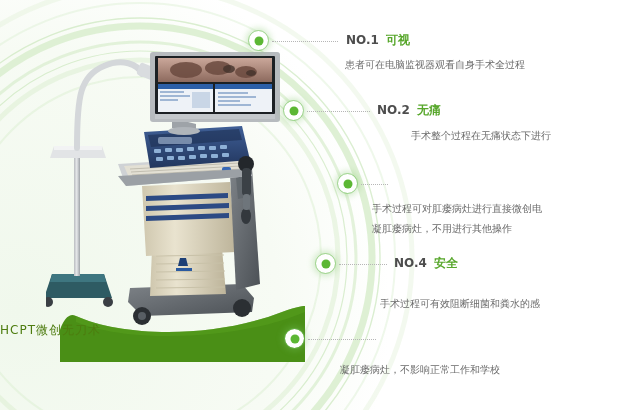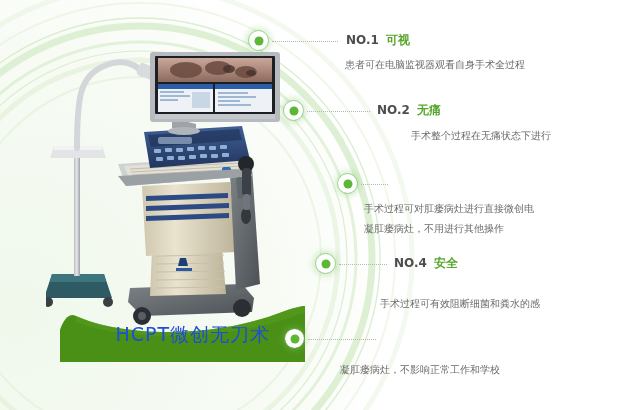--- a/index.html
+++ b/index.html
@@ -32,23 +32,23 @@
   .banner-wrap{
     position:absolute;
     left:60px;top:306px;
     width:245px;height:56px;
   }
   .banner-wrap svg{display:block;width:245px;height:56px;}
   .banner-label{
     position:absolute;
     left:0;top:322px;
     width:270px;
-    text-align:right;
-    font-size:19px;
-    color:#1d4ed8;
+    text-align:left;
+    font-size:12px;
+    color:#4d7c0f;
     letter-spacing:1px;
     font-family:"DejaVu Sans","Liberation Sans",sans-serif;
     white-space:nowrap;
   }
 
   
   .bullet{
     position:absolute;
     width:19px;height:19px;
     border-radius:50%;
@@ -318,21 +318,21 @@
     <span>NO.2</span><span class="kw">无痛</span>
   </div>
   <div class="item-desc" style="left:377px;top:126px;margin-left:34px;">
     <div>手术整个过程在无痛状态下进行</div>
   </div>
 
   <div class="bullet" style="left:338px;top:174px;">
       <i></i>
     </div>
   <div class="leader" style="left:361px;top:184px;width:27px;"></div>
-  <div class="item-desc" style="left:364px;top:199px;">
+  <div class="item-desc" style="left:372px;top:199px;">
     <div>手术过程可对肛瘘病灶进行直接微创电</div>
     <div>凝肛瘘病灶，不用进行其他操作</div>
   </div>
 
   <div class="bullet" style="left:316px;top:254px;">
       <i></i>
     </div>
   <div class="leader" style="left:339px;top:264px;width:48px;"></div>
   <div class="item-title" style="left:394px;top:255px;">
     <span>NO.4</span><span class="kw">安全</span>

